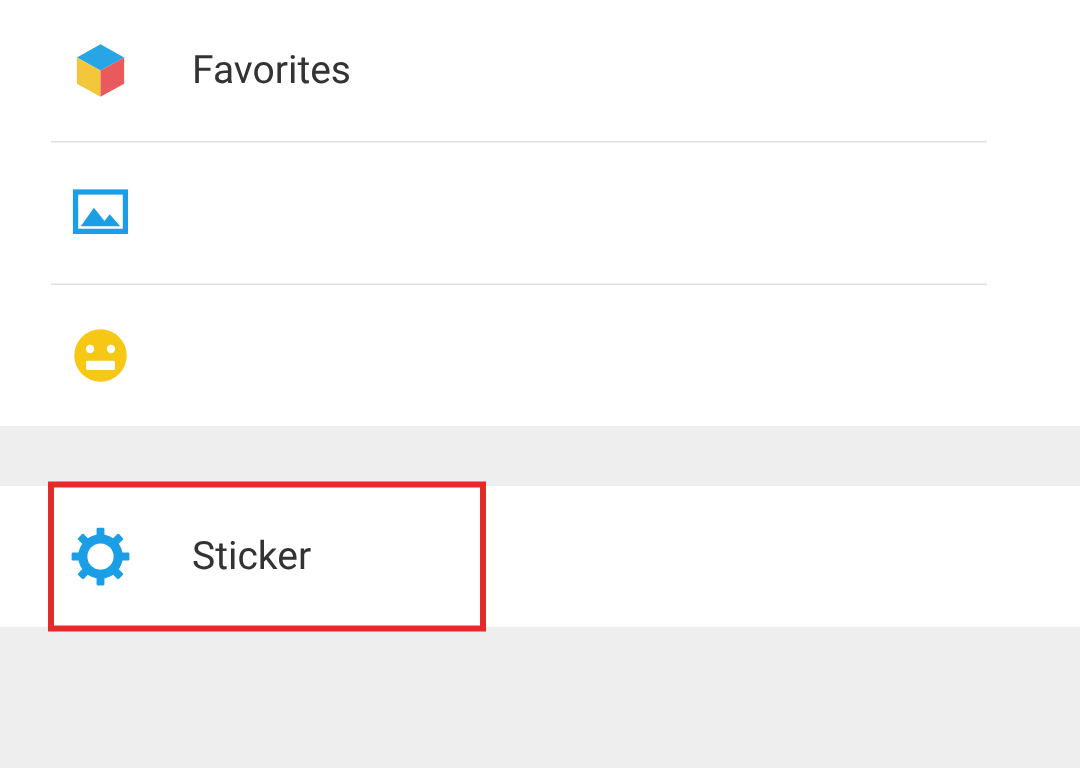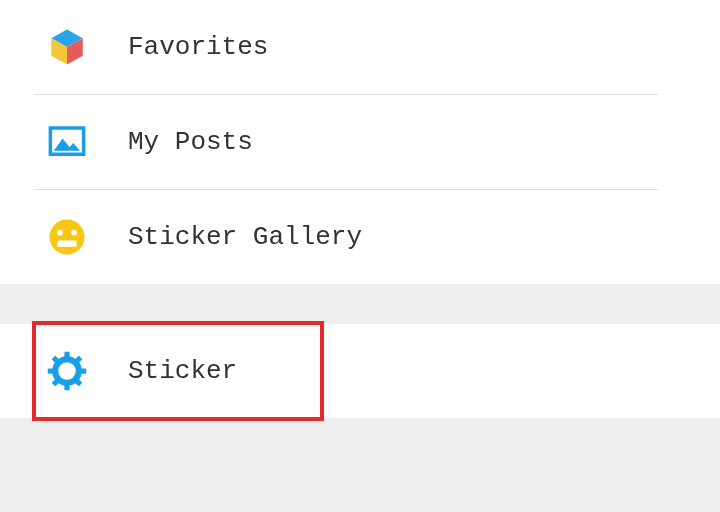--- a/index.html
+++ b/index.html
@@ -42,21 +42,21 @@
   .gap {
     height: 40px;
     background: #eeeeee;
   }
   .highlight-box {
     position: absolute;
     border: 4px solid #e6292b;
     pointer-events: none;
   }
   
-  .highlight-wrap { position: relative; font-family: Liberation Mono, monospace; }
+  .highlight-wrap { position: relative; }
 </style>
 </head>
 <body>
 
 <div class="highlight-wrap">
 
   <div class="group">
 
     <div class="menu-item">
       <span class="icon-slot">
@@ -71,35 +71,33 @@
 
     <div class="divider"></div>
 
     <div class="menu-item">
       <span class="icon-slot">
         <svg viewBox="0 0 48 48" width="42" height="42">
           <rect x="5" y="8" width="38" height="30" fill="none" stroke="#1a9ee6" stroke-width="4"></rect>
           <polygon points="9,34 19,20 27,30 31,25 39,34" fill="#1a9ee6"></polygon>
         </svg>
       </span>
-      <span class="label">My Posts</span>
     </div>
 
     <div class="divider"></div>
 
     <div class="menu-item">
       <span class="icon-slot">
         <svg viewBox="0 0 48 48" width="42" height="42">
           <circle cx="24" cy="24" r="20" fill="#f6c714"></circle>
           <circle cx="16" cy="19" r="3.2" fill="#ffffff"></circle>
           <circle cx="32" cy="19" r="3.2" fill="#ffffff"></circle>
           <rect x="13" y="28" width="22" height="7" rx="1" fill="#ffffff"></rect>
         </svg>
       </span>
-      <span class="label">Sticker Gallery</span>
     </div>
 
   </div>
 
   <div class="gap"></div>
 
   <div class="group">
     <div class="menu-item">
       <span class="icon-slot">
         <svg viewBox="0 0 48 48" width="42" height="42">

